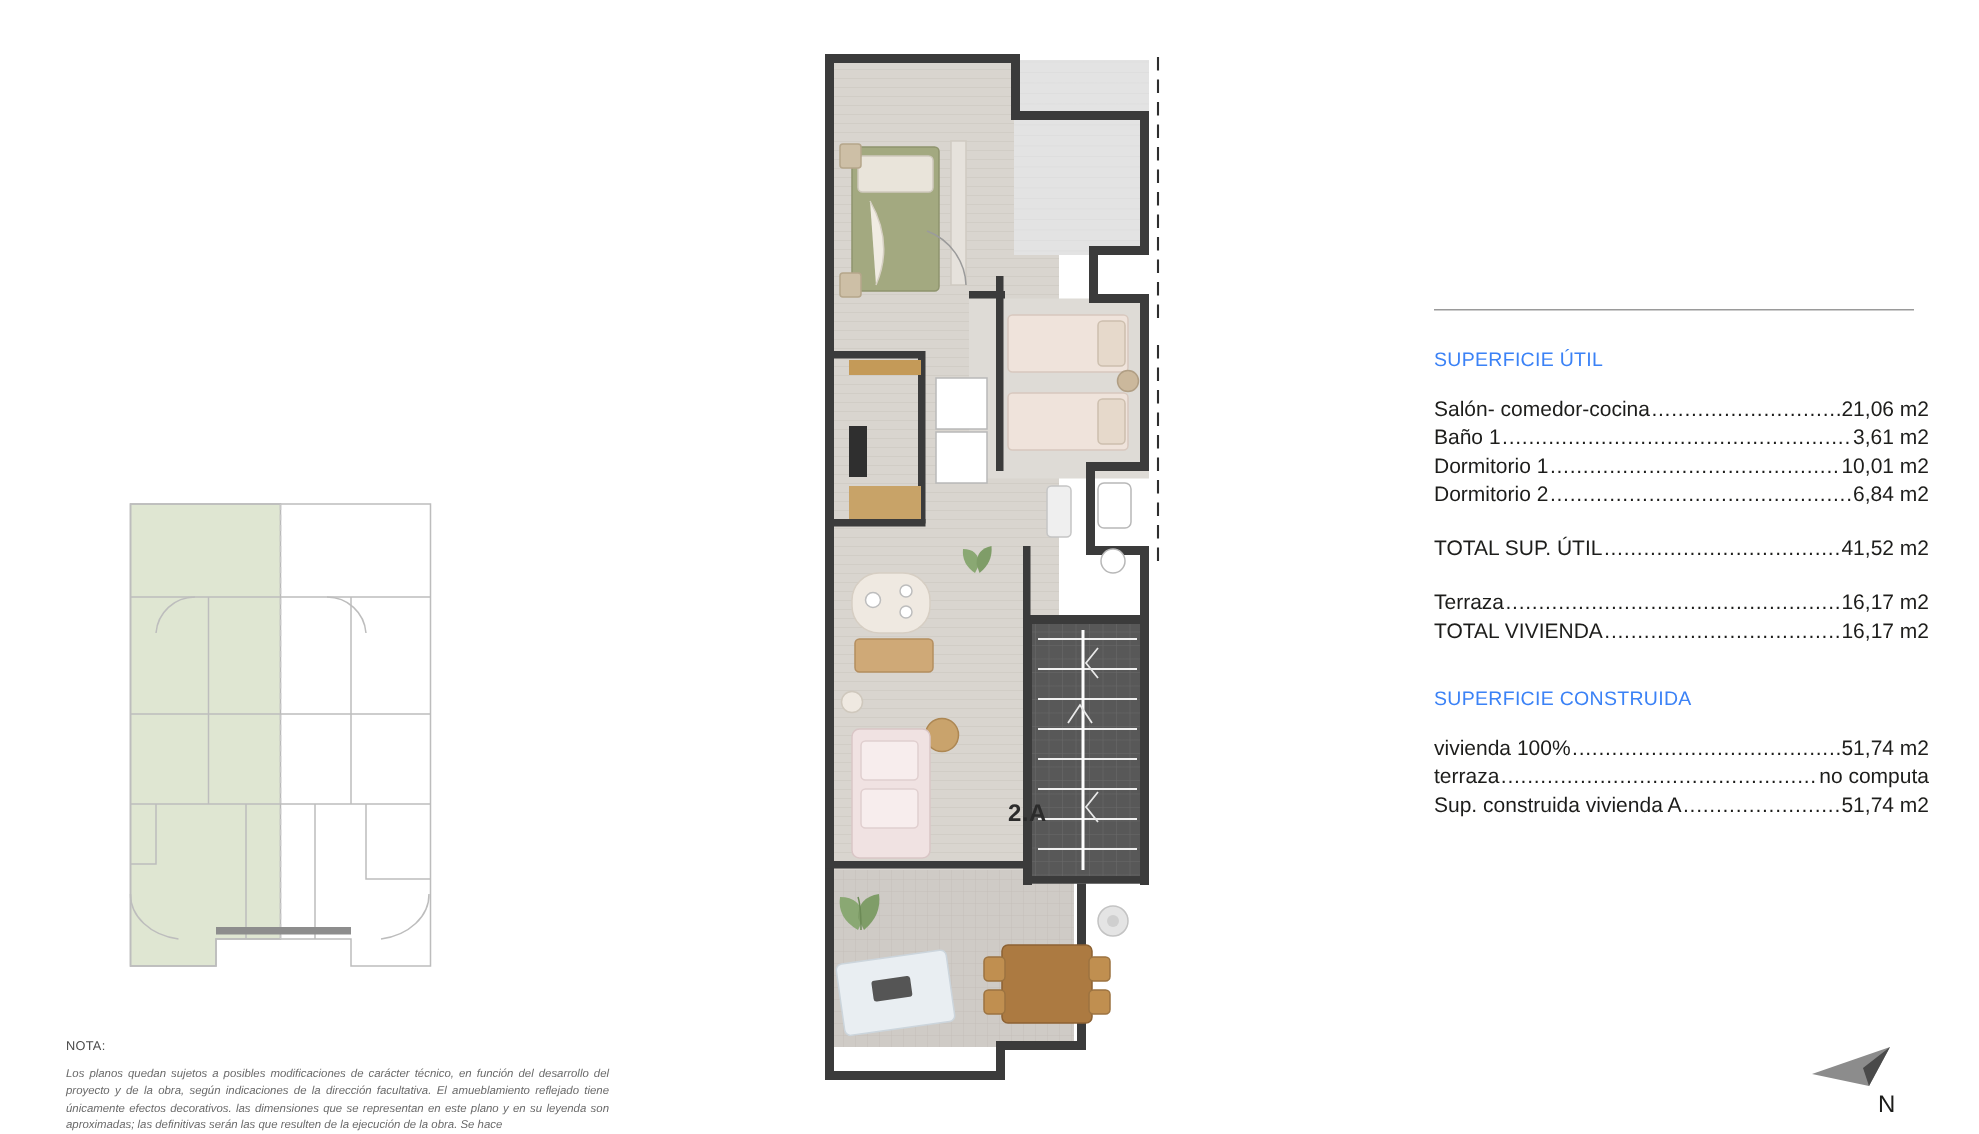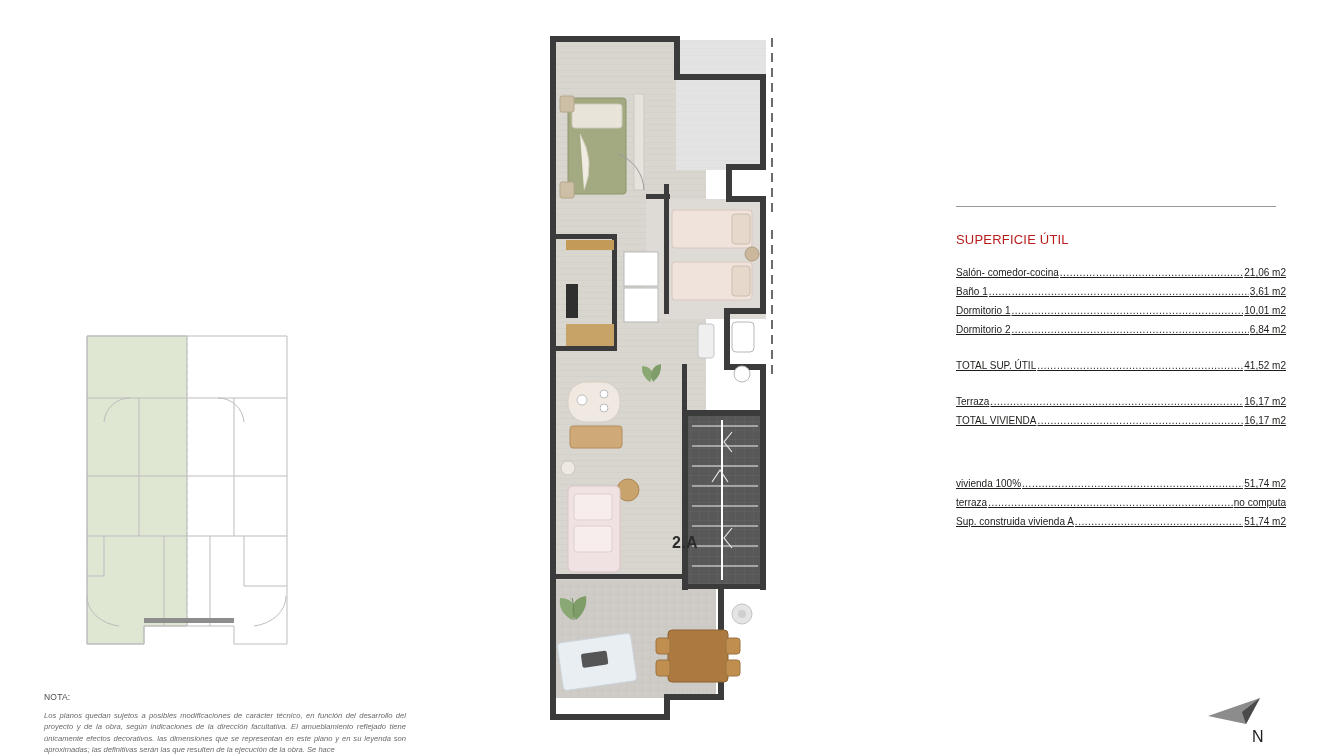--- a/index.html
+++ b/index.html
@@ -87,31 +87,30 @@
     font-weight: normal;
     letter-spacing: .1px;
     color: #1d1d1b;
     white-space: nowrap;
   }
   #panel h2 {
     margin: 10px 0 0 0;
     font-size: 13px;
     font-weight: normal;
     letter-spacing: .2px;
-    color: #b91c1c;
+    color: #3b82f6;
   }
   .rows { margin-top: 16px; }
   .row {
     display: flex;
     align-items: baseline;
-    font-size: 10px;
+    font-size: 14px;
     line-height: 19px;
     color: #1d1d1b;
     white-space: nowrap;
-    text-decoration: underline;
   }
   .row .lbl { flex: 0 0 auto; }
   .row .dots {
     flex: 1 1 auto;
     overflow: hidden;
     white-space: nowrap;
     letter-spacing: .5px;
     color: #1d1d1b;
     margin: 0 1px;
   }
@@ -375,20 +374,21 @@
     </div>
     <div class="row">
       <span class="lbl">TOTAL VIVIENDA</span>
       <span class="dots">................................................................................</span>
       <span class="val">16,17 m2</span>
     </div>
   </div>
 
   <div class="gap-lg"></div>
 
+  <h2 style="margin-top:0">SUPERFICIE CONSTRUIDA</h2>
 
   <div class="rows">
     <div class="row">
       <span class="lbl">vivienda 100%</span>
       <span class="dots">................................................................................</span>
       <span class="val">51,74 m2</span>
     </div>
     <div class="row">
       <span class="lbl">terraza</span>
       <span class="dots">................................................................................</span>

